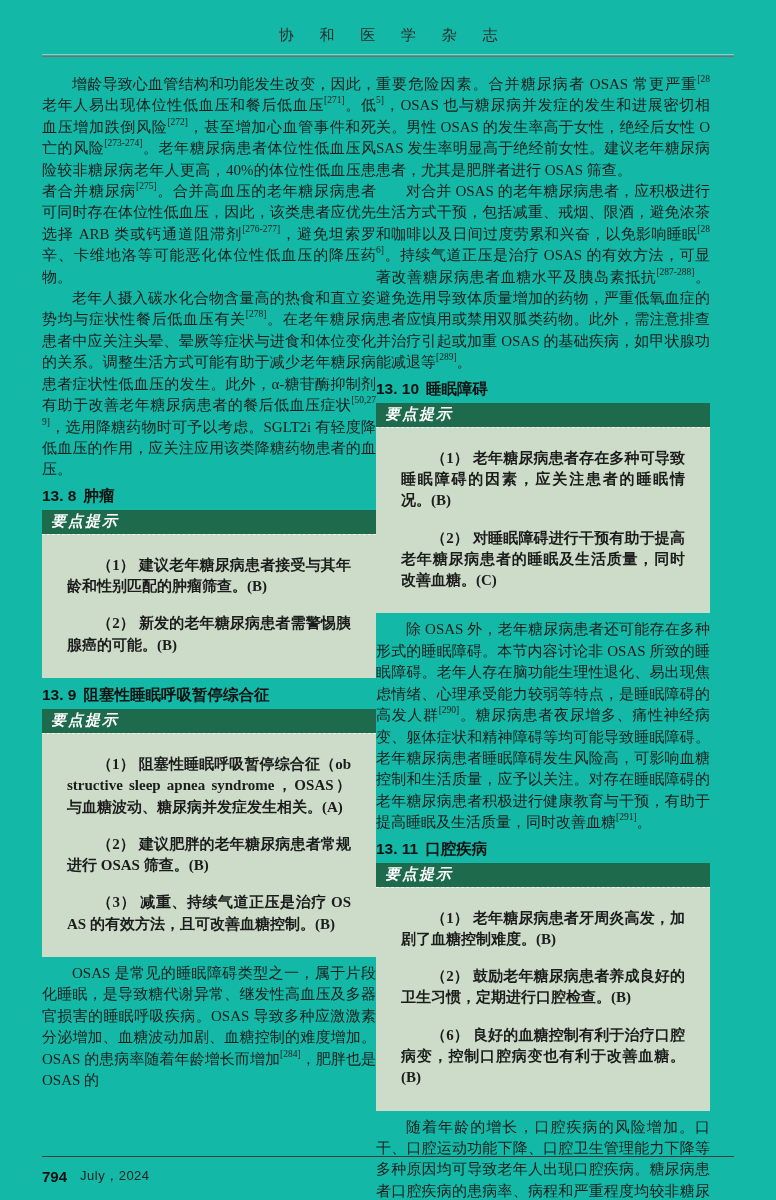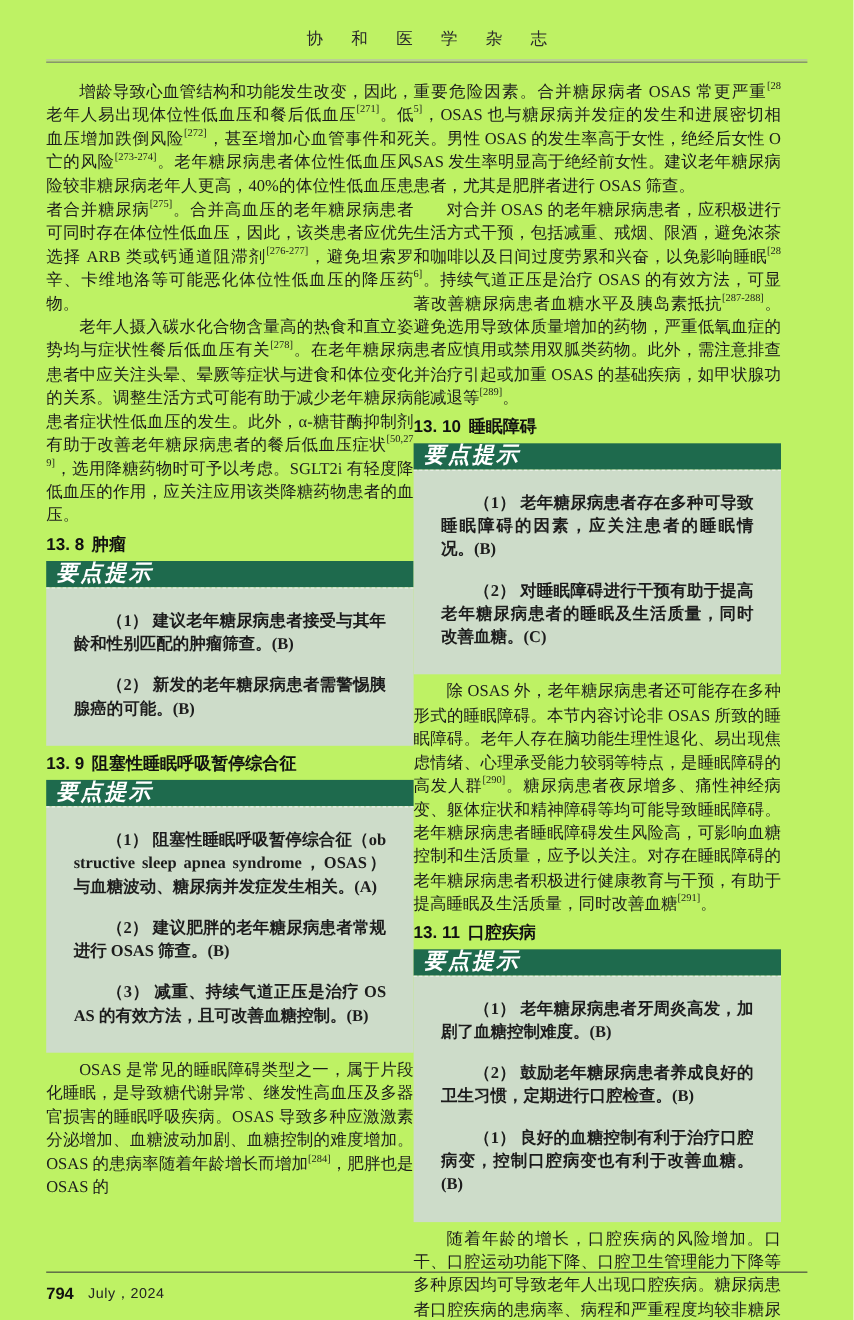--- a/index.html
+++ b/index.html
@@ -5,21 +5,21 @@
   :root{
     --kp-header-bg:#1e6a4d;
     --kp-body-bg:#cddcc9;
     --ink:#1c1c1c;
   }
   *{box-sizing:border-box;}
   html,body{margin:0;padding:0;background:#ffffff;}
   .page{
     position:relative;
     width:776px;height:1200px;
-    background:#bef264;
+    background:#14b8a6;
     padding:26px 42px 0 42px;
     font-family:"Liberation Serif","DejaVu Serif",serif;
     color:var(--ink);
     overflow:hidden;
   }
   .journal-header{
     text-align:center;
     font-size:15px;
     letter-spacing:11px;
     color:#2b2b2b;
@@ -59,21 +59,21 @@
     line-height:22px;
     color:#111;
   }
   .shead .snum{margin-right:7px;}
   .kp{margin:3px 0 6px 0;}
   .kp-header{
     background:var(--kp-header-bg);
     color:#ffffff;
     font-weight:bold;
     font-style:italic;
-    font-size:20px;
+    font-size:15px;
     line-height:21px;
     padding:1px 9px 2px 9px;
     letter-spacing:2px;
   }
   .kp-body{
     background:var(--kp-body-bg);
     border-top:1px dashed #f0f3ec;
     padding:4px 9px 6px 9px;
   }
   .kp-item{
@@ -153,21 +153,21 @@
 
       <p class="para indent">除 OSAS 外，老年糖尿病患者还可能存在多种形式的睡眠障碍。本节内容讨论非 OSAS 所致的睡眠障碍。老年人存在脑功能生理性退化、易出现焦虑情绪、心理承受能力较弱等特点，是睡眠障碍的高发人群<sup>[290]</sup>。糖尿病患者夜尿增多、痛性神经病变、躯体症状和精神障碍等均可能导致睡眠障碍。老年糖尿病患者睡眠障碍发生风险高，可影响血糖控制和生活质量，应予以关注。对存在睡眠障碍的老年糖尿病患者积极进行健康教育与干预，有助于提高睡眠及生活质量，同时改善血糖<sup>[291]</sup>。</p>
 
       <h2 class="shead"><span class="snum">13. 11</span><span>口腔疾病</span></h2>
 
       <section class="kp">
         <div class="kp-header">要点提示</div>
         <div class="kp-body">
           <p class="kp-item">（1） 老年糖尿病患者牙周炎高发，加剧了血糖控制难度。(B)</p>
           <p class="kp-item">（2） 鼓励老年糖尿病患者养成良好的卫生习惯，定期进行口腔检查。(B)</p>
-          <p class="kp-item">（1） 良好的血糖控制有利于治疗口腔病变，控制口腔病变也有利于改善血糖。(B)</p>
+          <p class="kp-item">（6） 良好的血糖控制有利于治疗口腔病变，控制口腔病变也有利于改善血糖。(B)</p>
         </div>
       </section>
 
       <p class="para indent">随着年龄的增长，口腔疾病的风险增加。口干、口腔运动功能下降、口腔卫生管理能力下降等多种原因均可导致老年人出现口腔疾病。糖尿病患者口腔疾病的患病率、病程和严重程度均较非糖尿病人群明显增加<sup>[292]</sup>。牙周炎是糖尿病的常见合并症之一，糖尿病是牙周炎的重要危险因素，糖尿病患者与非糖尿病人群相比，牙周炎的发生风险增加近 3 倍。与非老年</p>
     </div>
 
   </div>
 
   <div class="page-footer">
     <span class="page-num">794</span>

